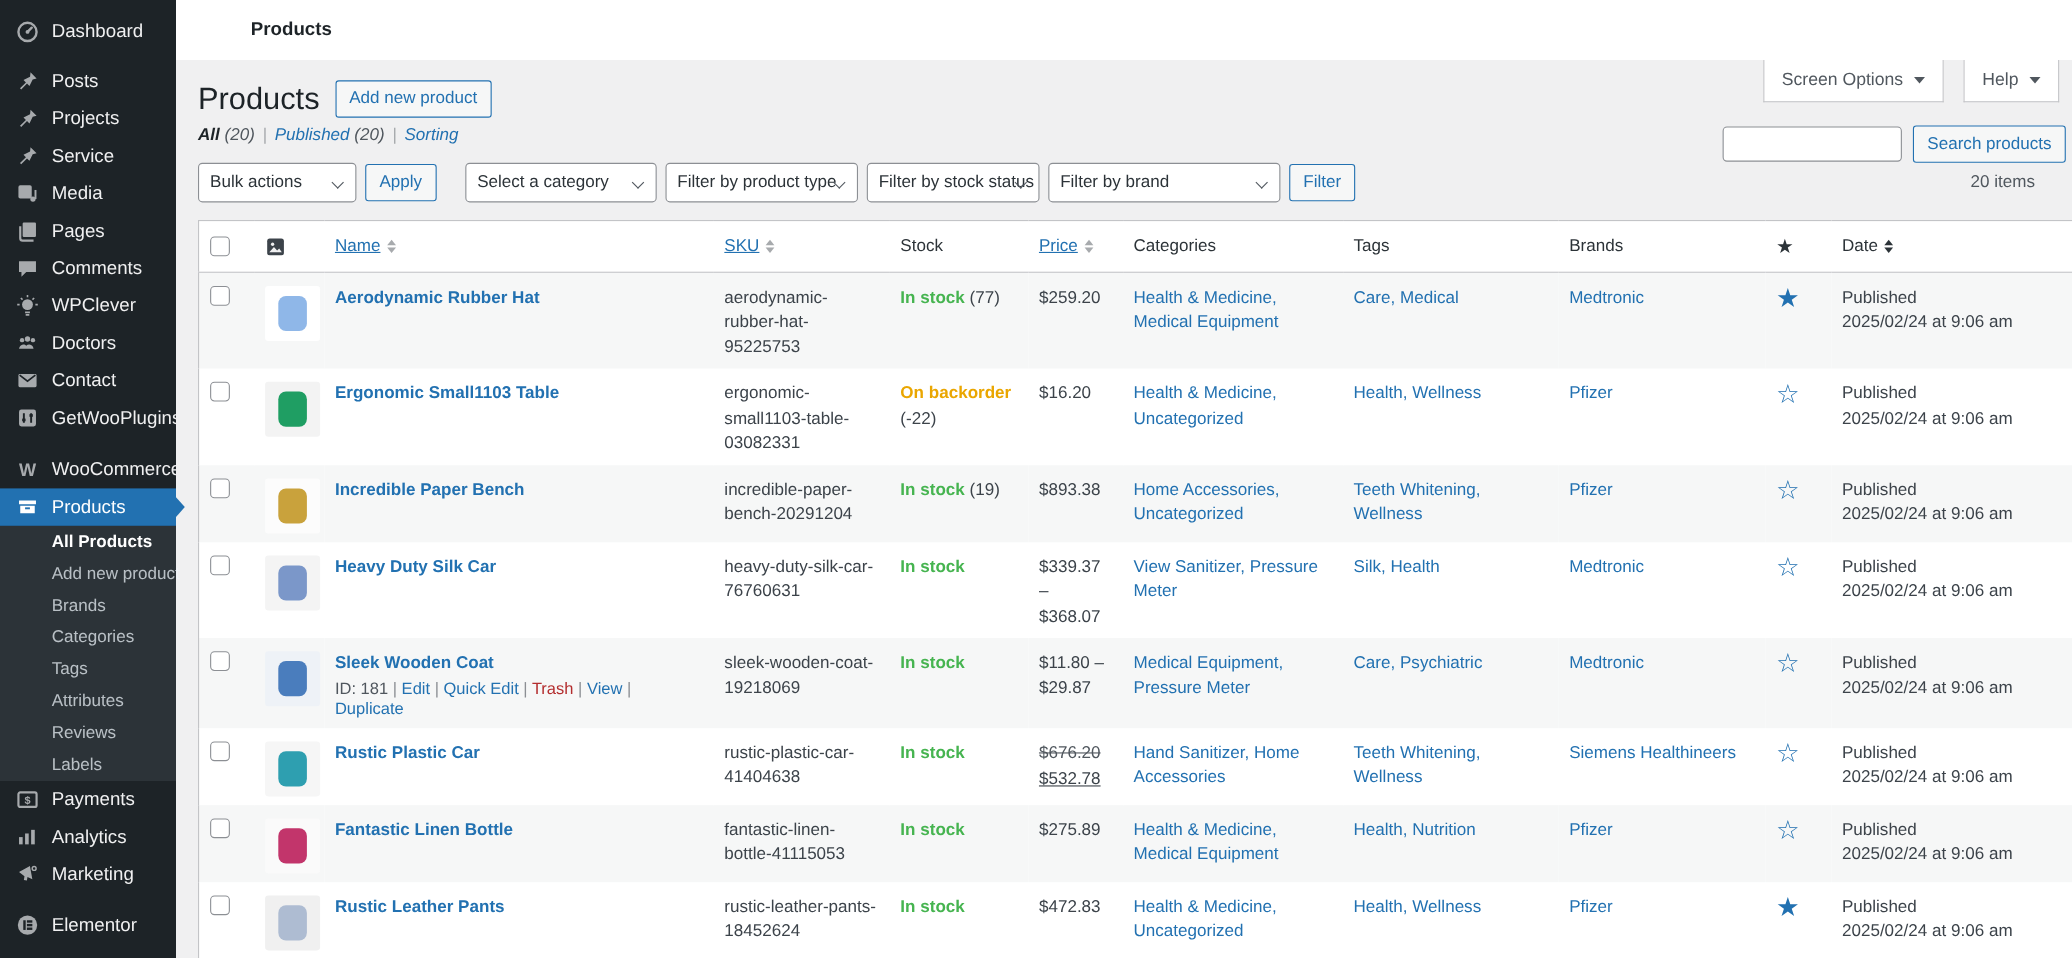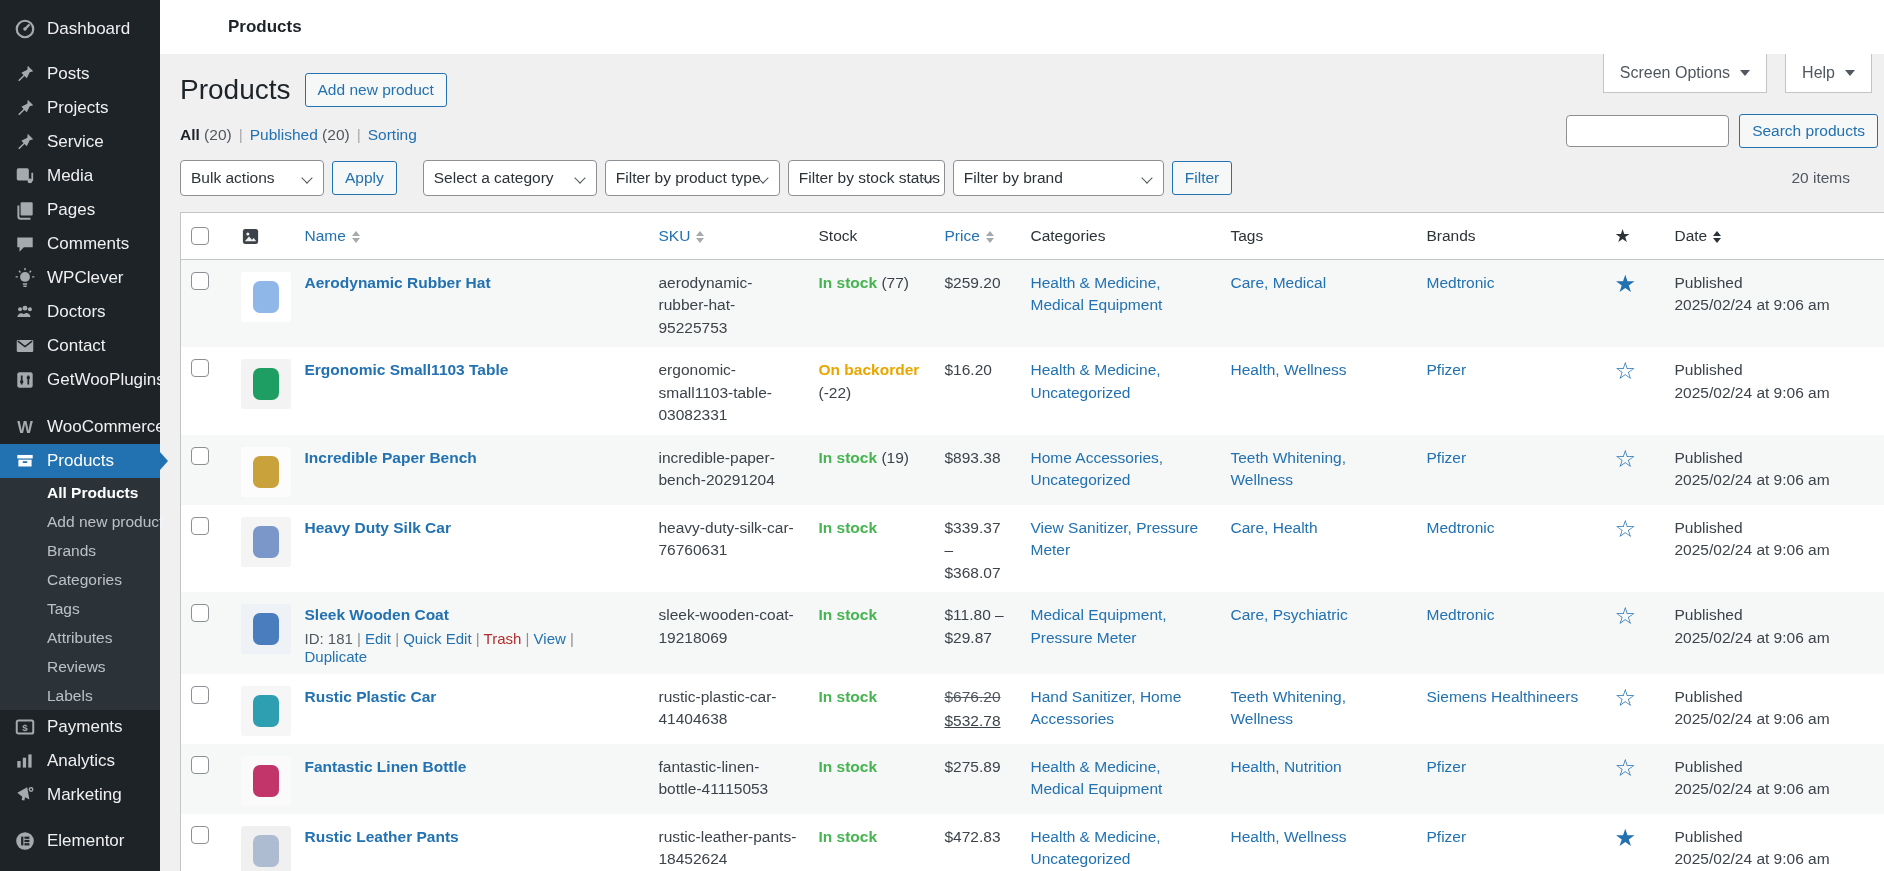--- a/index.html
+++ b/index.html
@@ -40,38 +40,38 @@
   #search-input{width:163px;height:32px;border:1px solid #8c8f94;border-radius:4px;background:#fff;font-size:15px;padding:0 8px;
     font-family:"Liberation Sans",sans-serif;}
   .btn{background:#f6f7f7;border:1px solid #2271b1;border-radius:3px;color:#2271b1;
     font-size:15.5px;padding:8px 12px;line-height:1;display:inline-block;cursor:pointer;white-space:nowrap;
     font-family:"Liberation Sans",sans-serif;}
 
   .wrap{padding:16px 0 0 20px;}
   #title-row{display:flex;align-items:center;gap:14px;height:40px;}
   h1{font-size:28px;font-weight:400;margin:0;color:#1d2327;}
 
-  #views{margin-top:16px;font-size:15.5px;display:flex;align-items:center;}
+  #views{margin-top:4px;font-size:15.5px;display:flex;align-items:center;font-style:italic;}
   #views .sep{color:#a7aaad;margin:0 7px;}
   #views .view{color:#2271b1;}
   #views .view.current{color:#1d2327;font-weight:bold;}
   #views .vc{color:#50575e;font-weight:normal;}
 
   #tablenav{margin-top:16px;display:flex;gap:8px;align-items:center;position:relative;height:36px;}
   .wpselect{position:relative;height:36px;border:1px solid #8c8f94;border-radius:4px;background:#fff;
     display:flex;align-items:center;padding:0 30px 0 10px;font-size:15.5px;color:#2c3338;cursor:pointer;white-space:nowrap;}
   .sel-arrow{position:absolute;right:12px;top:13px;width:8px;height:8px;
     border-right:1.8px solid #50575e;border-bottom:1.8px solid #50575e;transform:rotate(45deg);}
   #apply-btn{margin-right:18px;}
   #items-count{position:absolute;right:34px;font-size:15.5px;color:#50575e;}
 
   
   table{margin-top:16px;width:1712px;border:1px solid #c3c4c7;border-collapse:collapse;background:#fff;table-layout:fixed;}
   thead th{text-align:left;padding:12px 10px;font-size:15.5px;font-weight:400;color:#2c3338;border-bottom:1px solid #c3c4c7;vertical-align:middle;}
-  thead th.sortable{color:#2271b1;}
+  thead th.sortable{color:#2271b1;text-decoration:underline;}
   .sort-ind{display:inline-flex;flex-direction:column;gap:2px;margin-left:6px;vertical-align:middle;}
   .sort-ind i{width:0;height:0;border-left:4px solid transparent;border-right:4px solid transparent;display:block;}
   .sort-ind .up{border-bottom:5px solid #a7aaad;}
   .sort-ind .down{border-top:5px solid #a7aaad;}
   th.sorted .up{border-bottom-color:#2c3338;}
   th.sorted .down{border-top-color:#2c3338;}
 
   tbody tr{height:58px;}
   tbody tr:nth-child(odd){background:#f6f7f7;}
   tbody td,tbody th{padding:12px 10px 8px 10px;font-size:15.5px;vertical-align:top;color:#3c434a;line-height:1.45;word-wrap:break-word;}
@@ -462,21 +462,21 @@
     <td>
               <div class="thumb" style="background: rgb(244, 244, 244);">
                 <div class="blob" style="background: rgb(123, 151, 201);"></div>
               </div>
             </td>
     <td class="name-cell"><a class="row-title">Heavy Duty Silk Car</a></td>
     <td class="sku-cell">heavy-duty-silk-car-76760631</td>
     <td class="stock-cell"><span class="stock-label instock">In stock</span> <span class="stock-qty"></span></td>
     <td class="price-cell">$339.37 – $368.07</td>
     <td class="tax-cell cat">View Sanitizer, Pressure Meter</td>
-    <td class="tax-cell tag">Care, Health</td>
+    <td class="tax-cell tag">Silk, Health</td>
     <td class="tax-cell brand">Medtronic</td>
     <td class="star-cell"><span class="star empty">☆</span></td>
     <td class="date-cell">
               <div class="d1">Published</div>
               <div class="d2">2025/02/24 at 9:06 am</div>
             </td>
   </tr>
           <tr>
     <th>
               <div class="cbox"></div>

